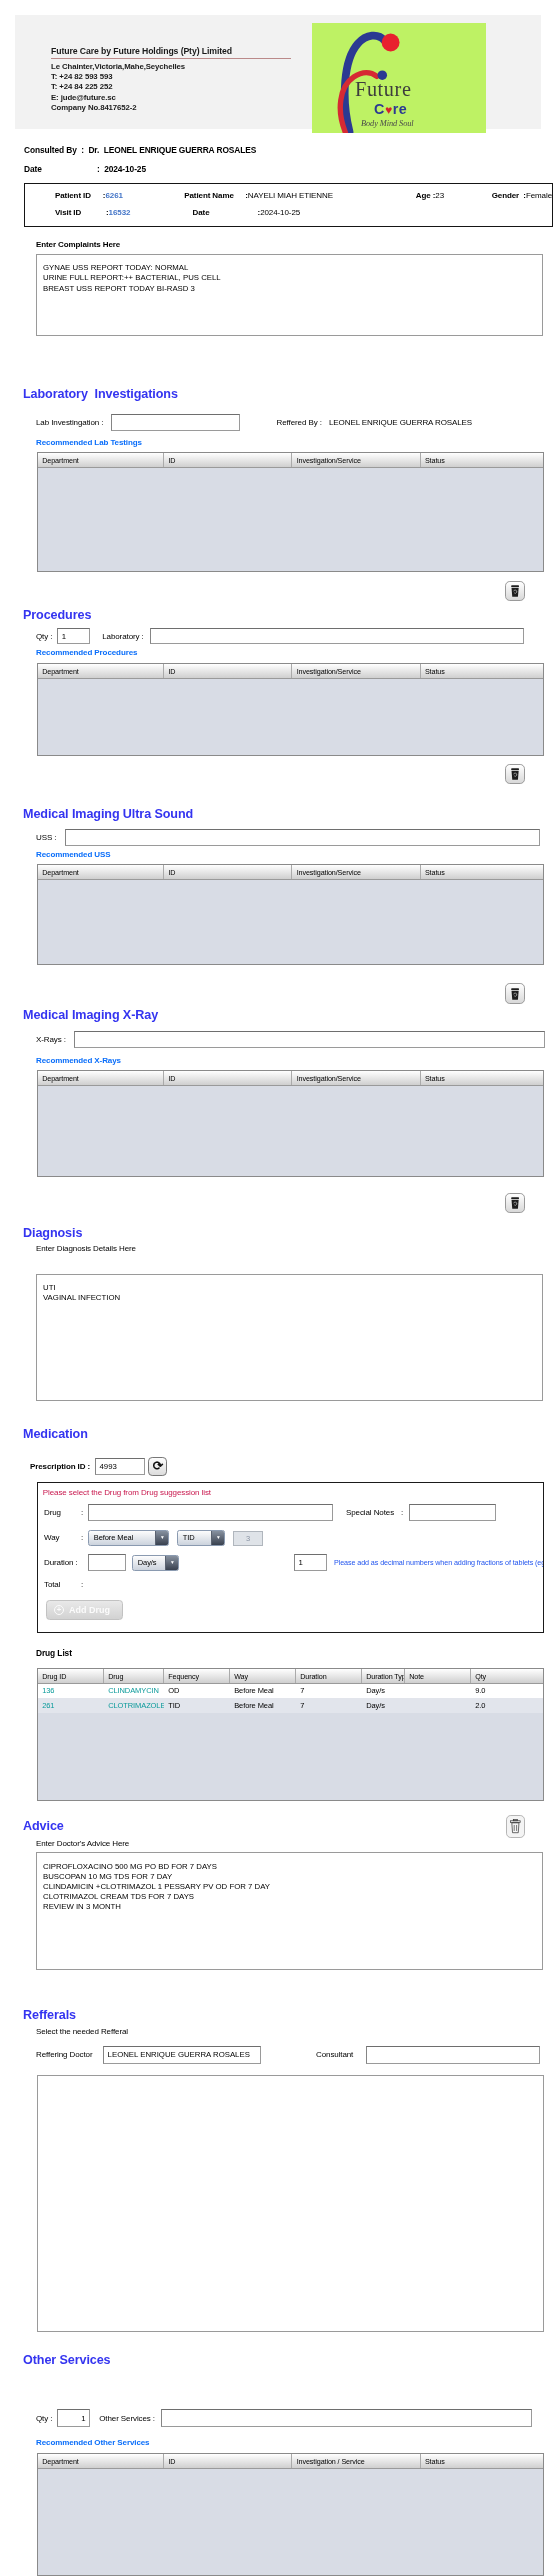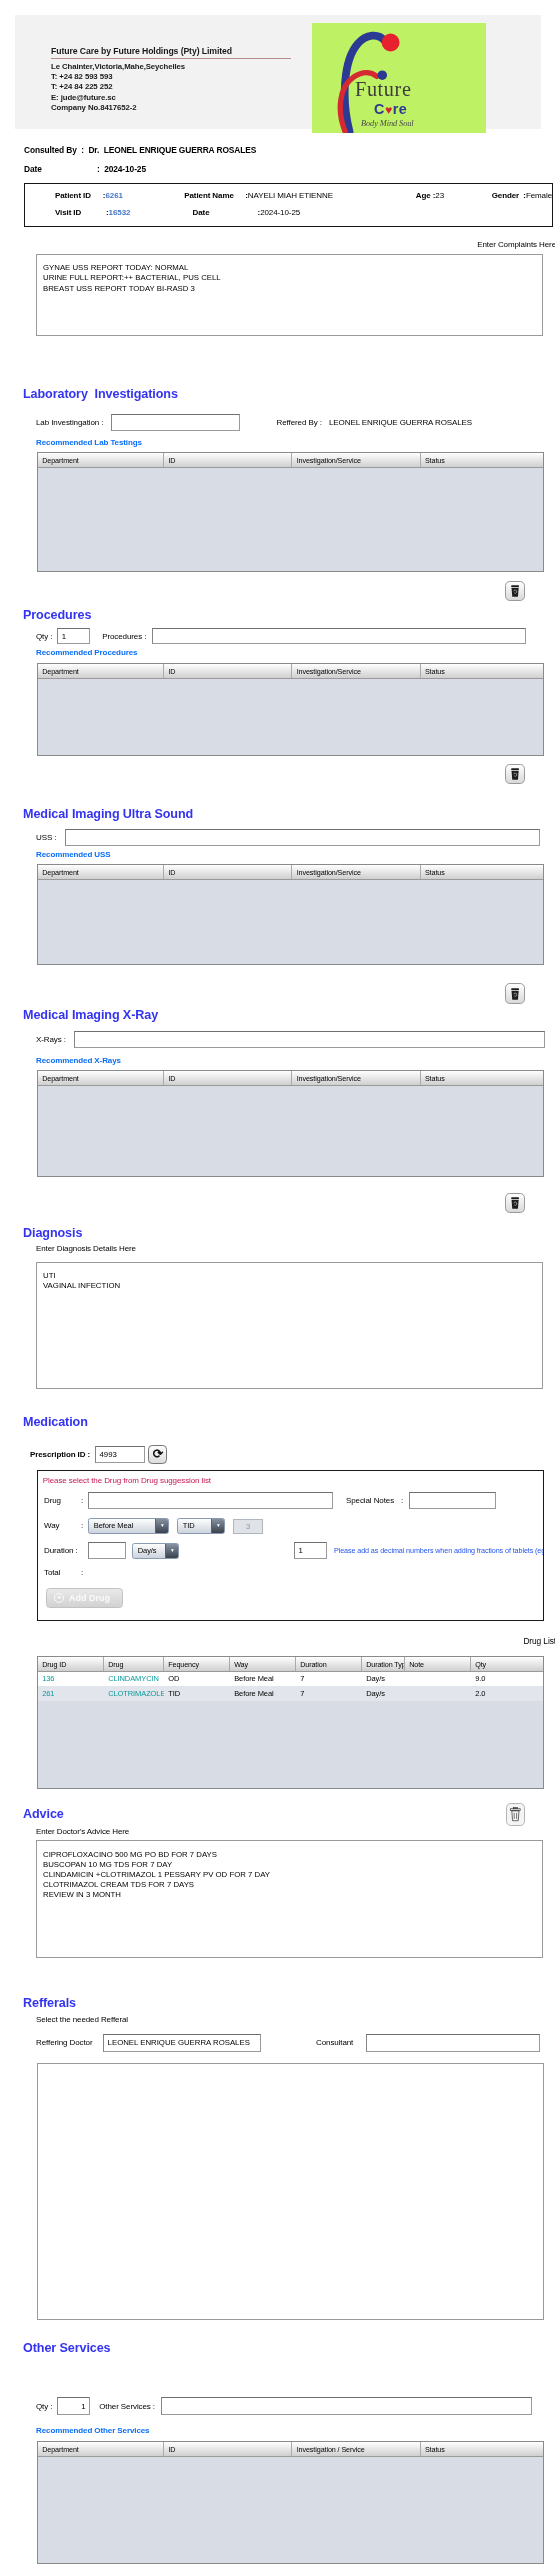--- a/index.html
+++ b/index.html
@@ -29,21 +29,21 @@
   .p-row { display:flex; white-space:pre; }
   .p-row + .p-row { margin-top:7.8px; }
   .pl { font-weight:bold; }
   .pv { font-weight:normal; }
   .pv-blue { color:#4576c8; font-weight:bold; }
   .w85 { width:51px;margin-left:21px; } .w140 { width:84px; } .w108 { width:65px; } .w300 { width:179px; } .w100 { width:60px; }
 
   
   .h1 { margin-left:23px; color:#3434f0; font-size:12.6px; font-weight:bold; white-space:pre; }
   .h2 { margin-left:36px; color:#0a6efa; font-size:8px; font-weight:bold; }
-  .blabel { margin-left:36px; font-size:8px; font-weight:normal;text-align:right; }
+  .blabel { margin-left:36px; font-size:8px; font-weight:bold; }
   .nlabel { margin-left:36px; font-size:8px; }
   .bigbox { display:block; margin-left:36px; width:507px; border:0.6px solid #9a9a9a; padding:8.4px 6px; font-family:"Liberation Sans", sans-serif; font-size:7.8px; line-height:10.2px; resize:none; outline:none; background:#fff; }
   .row { display:flex; align-items:center; }
   .inp { background:#fff; border:0.6px solid #9a9a9a; border-top:1.2px solid #6e6e6e; border-left:0.6px solid #858585; height:17.3px; font-family:"Liberation Sans", sans-serif; font-size:7.8px; padding:0 3.6px; outline:none; }
 
   .tbl { margin-left:37px; width:507px; border:0.6px solid #8a8a8a; }
   .tbl-head { display:flex; height:15px; background:linear-gradient(#ffffff,#cfcfcf); border-bottom:0.6px solid #9a9a9a; }
   .th { font-size:7.2px; padding:3px 0 0 4.2px; border-right:0.6px solid #aaa; overflow:hidden; white-space:nowrap; }
   .th:last-child { border-right:none; }
   .c1 { width:127px; } .c2 { width:129px; } .c3 { width:129px; } .c4 { width:123px; }
@@ -160,21 +160,21 @@
           <path d="M2.5,4.5 L14.5,4.5 L13.2,19.5 L3.8,19.5 Z" fill="#1d1d1d"></path>
           <path d="M6.2,10.5 a2.6,2.6 0 1 1 0.9,2.6" stroke="#cfcfcf" stroke-width="1.1" fill="none"></path>
         </svg>
     </button>
   </div>
 
   <div class="h1" style="margin-top:7.2px;">Procedures</div>
   <div class="qty-row" style="margin-top:6px;">
     <span>Qty :</span>
     <input class="inp" style="width: 33px; margin-left: 4.8px; height: 16px;" value="1">
-    <span style="margin-left:12px;">Procedures :</span>
+    <span style="margin-left:12px;">Laboratory :</span>
     <input class="inp" style="width: 374px; margin-left: 6px; height: 16px;" value="">
   </div>
   <div class="h2" style="margin-top:4.2px;">Recommended Procedures</div>
   <div class="tbl" style="margin-top:5.4px;">
     <div class="tbl-head">
       <div class="th c1">Department</div>
       <div class="th c2">ID</div>
       <div class="th c3">Investigation/Service</div>
       <div class="th c4">Status</div>
     </div>
@@ -235,21 +235,21 @@
       <svg width="10.2" height="12" viewBox="0 0 17 20">
           <rect x="2" y="0.5" width="13" height="3" rx="1" fill="#1d1d1d"></rect>
           <path d="M2.5,4.5 L14.5,4.5 L13.2,19.5 L3.8,19.5 Z" fill="#1d1d1d"></path>
           <path d="M6.2,10.5 a2.6,2.6 0 1 1 0.9,2.6" stroke="#cfcfcf" stroke-width="1.1" fill="none"></path>
         </svg>
     </button>
   </div>
 
   <div class="h1" style="margin-top:13px;">Diagnosis</div>
   <div class="nlabel" style="margin-top:3.6px;">Enter Diagnosis Details Here</div>
-  <textarea class="bigbox" style="margin-top: 9px; height: 127px;">UTI
+  <textarea class="bigbox" style="margin-top: 21px; height: 127px;">UTI
 VAGINAL INFECTION</textarea>
 
   <div class="h1" style="margin-top:26px;">Medication</div>
   <div class="rx-row" style="margin-top:16.7px;">
     <span class="rx-label">Prescription ID :</span>
     <input class="inp rx-inp" style="height: 16.7px;" value="4993">
     <button class="refresh-btn">
         <span>⟳</span>
       </button>
   </div>

